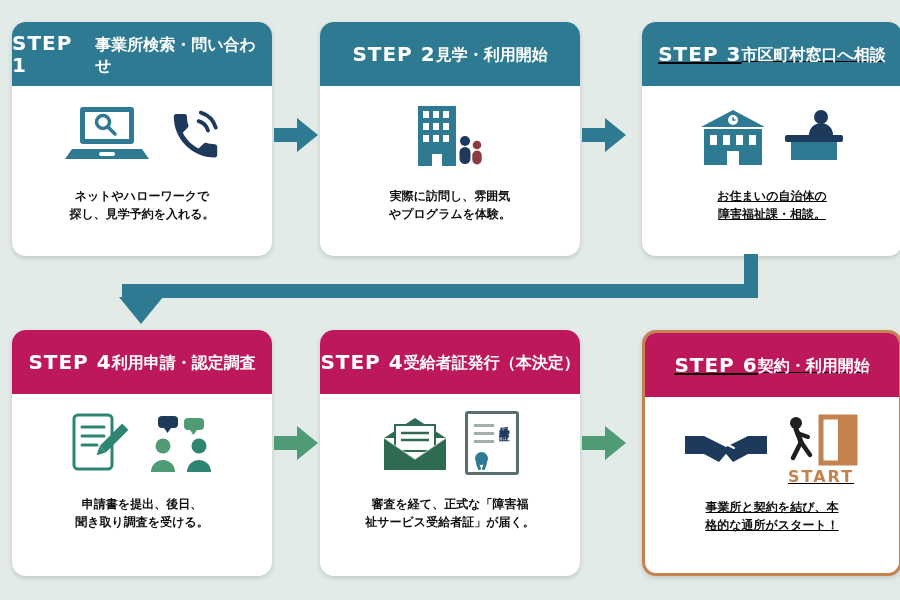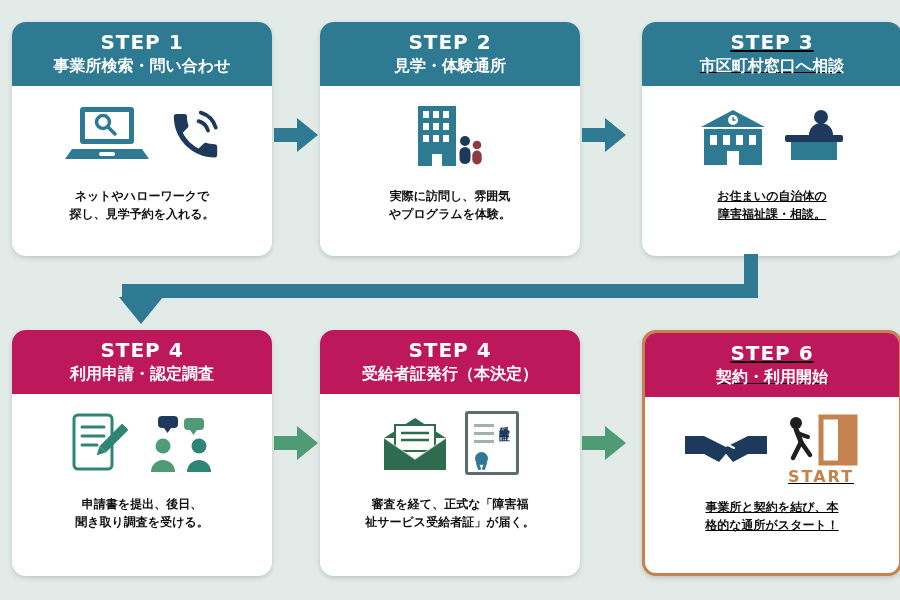--- a/index.html
+++ b/index.html
@@ -4,21 +4,21 @@
 <style>
   html,body{margin:0;padding:0;}
   body{font-family:"DejaVu Sans","Liberation Sans",sans-serif;}
   .canvas{position:relative;width:900px;height:600px;background:#e2ebe7;overflow:hidden;}
   .card{position:absolute;width:260px;background:#fff;border-radius:14px;
         box-shadow:0 2px 5px rgba(0,0,0,.15);overflow:hidden;display:flex;
         flex-direction:column;box-sizing:border-box;}
   .row1{top:22px;height:234px;}
   .row2{top:330px;height:246px;}
   .col1{left:12px;}.col2{left:320px;}.col3{left:642px;text-decoration:underline;}
-  .card-header{flex:0 0 64px;display:flex;flex-direction:column;align-items:center;
+  .card-header{flex:0 0 64px;display:flex;flex-direction:row;align-items:center;
                justify-content:center;color:#fff;}
   .teal .card-header{background:#2e7a92;}
   .green .card-header{background:#be185d;}
   .card.highlight{border:3px solid #c4824e;}
   .step-num{font-size:20px;font-weight:bold;letter-spacing:1px;line-height:1.1;}
   .step-title{font-size:16px;font-weight:bold;margin-top:3px;}
   .icon-row{flex:0 0 98px;display:flex;align-items:center;justify-content:center;gap:16px;}
   .desc{flex:1;text-align:center;font-size:12px;font-weight:bold;line-height:1.5;
         color:#101010;white-space:pre-line;padding:3px 8px 0;}
   .arrow{position:absolute;width:44px;height:36px;}
@@ -79,21 +79,21 @@
         <path d="M17.9 2.3a11.3 11.3 0 0 1 7.5 7.5" fill="none" stroke="#1d3a5c" stroke-width="1.9" stroke-linecap="round"></path>
       </svg>
     </div>
     <div class="desc">ネットやハローワークで
 探し、見学予約を入れる。</div>
   </div>
 
   <div class="card teal row1 col2">
     <div class="card-header">
       <div class="step-num">STEP 2</div>
-      <div class="step-title">見学・体験通所</div>
+      <div class="step-title">見学・利用開始</div>
     </div>
     <div class="icon-row">
       <svg width="72" height="62" viewBox="0 0 72 62">
         <rect x="4" y="2" width="38" height="60" fill="#2e7a92"></rect>
         <rect x="9" y="7" width="6" height="7" fill="#fff"></rect>
           <rect x="19" y="7" width="6" height="7" fill="#fff"></rect>
           <rect x="29" y="7" width="6" height="7" fill="#fff"></rect>
         <rect x="9" y="19" width="6" height="7" fill="#fff"></rect>
           <rect x="19" y="19" width="6" height="7" fill="#fff"></rect>
           <rect x="29" y="19" width="6" height="7" fill="#fff"></rect>

